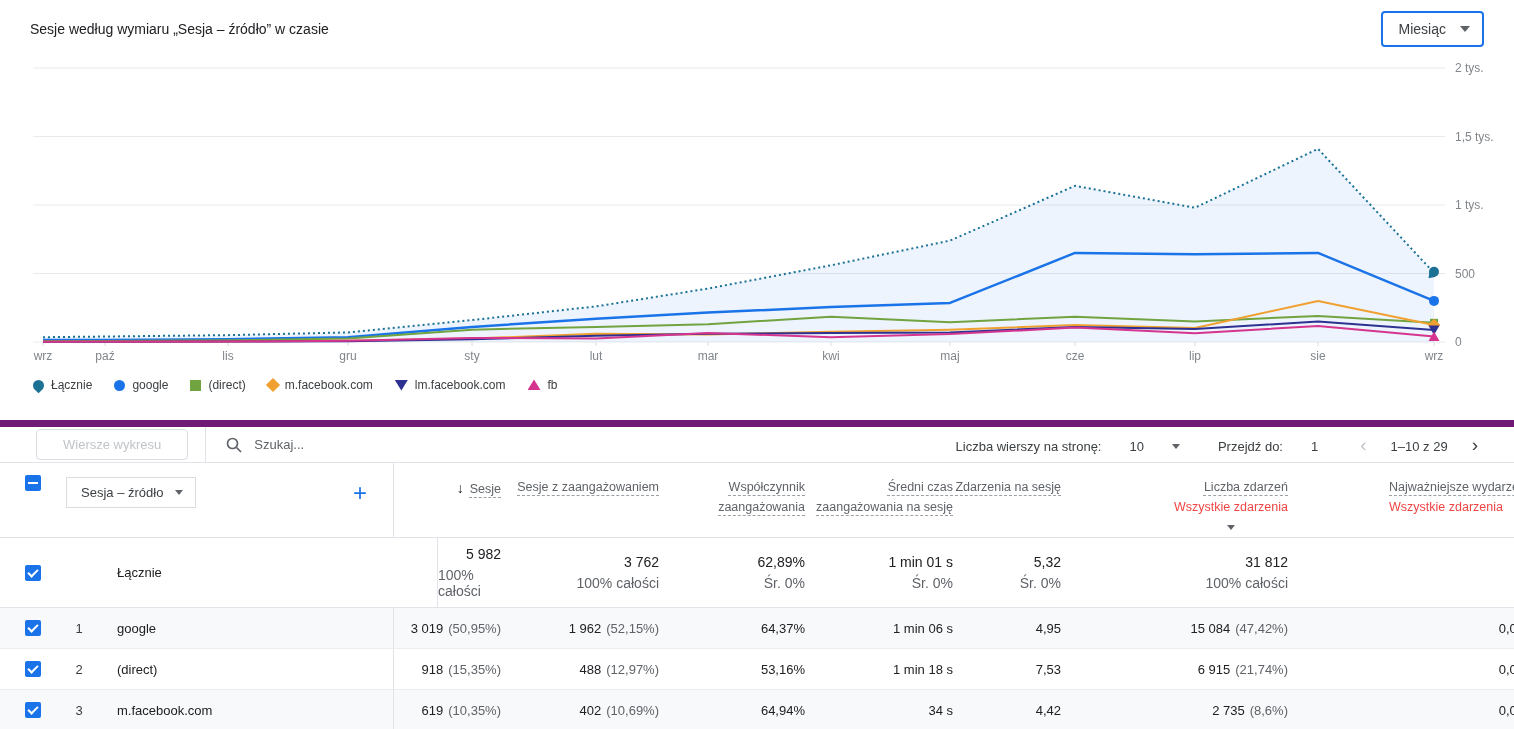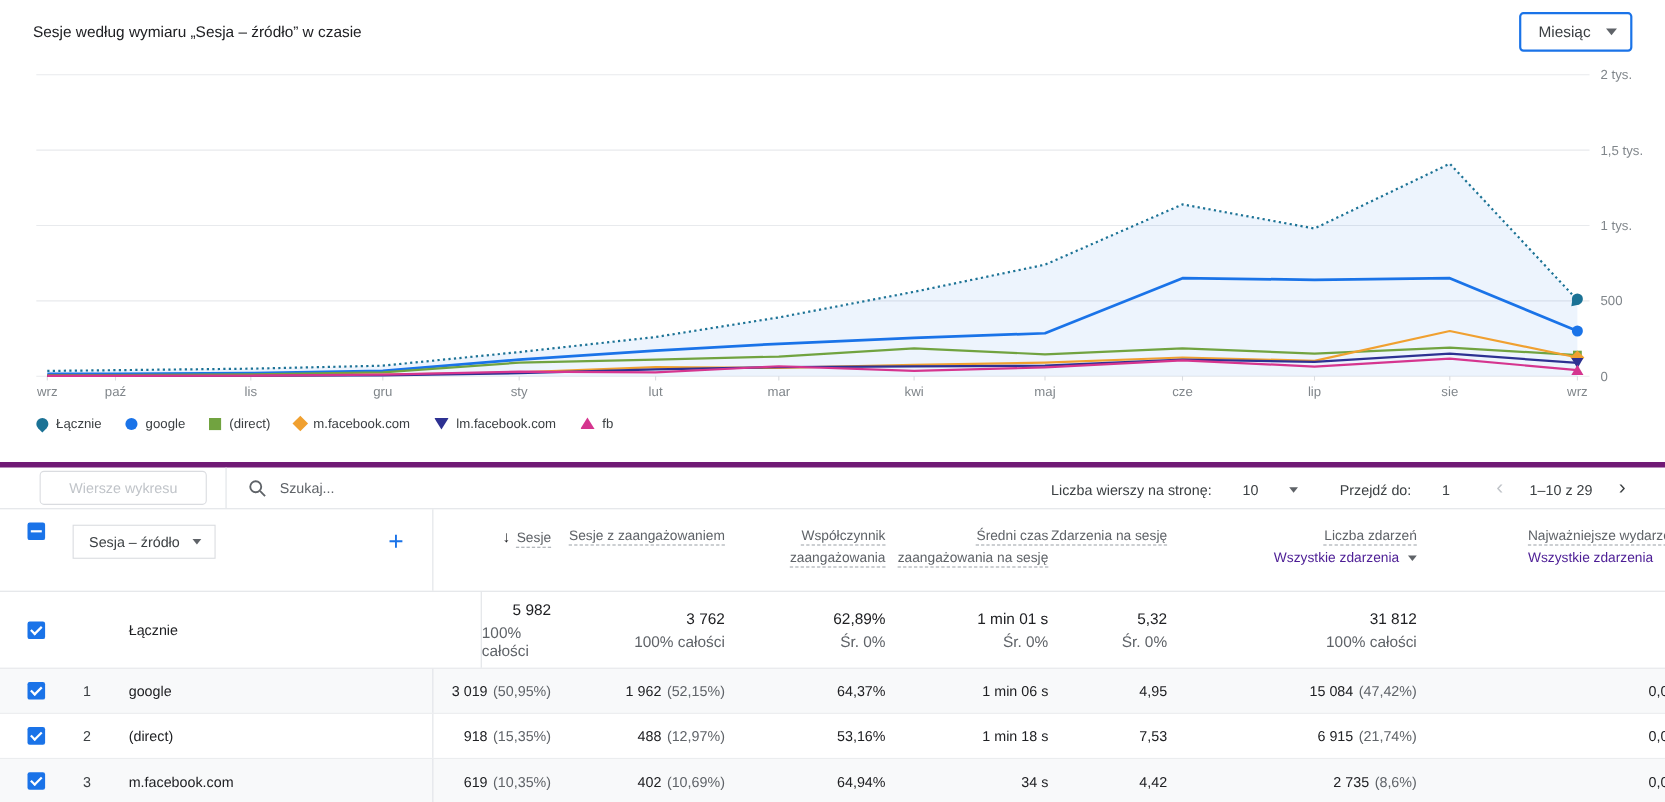--- a/index.html
+++ b/index.html
@@ -29,21 +29,21 @@
   .lg { width: 10px; height: 10px; display: inline-block; flex: none; }
   .lg-pin { border-radius: 50% 50% 50% 0; transform: rotate(-45deg); width: 11px; height: 11px; }
   .lg-circle { border-radius: 50%; width: 11px; height: 11px; }
   .lg-square { width: 11px; height: 11px; }
   .lg-diamond { transform: rotate(45deg); width: 10px; height: 10px; }
   .lg-tri-down { clip-path: polygon(0 8%, 100% 8%, 50% 96%); width: 13px; height: 12px; }
   .lg-tri-up { clip-path: polygon(50% 4%, 0 92%, 100% 92%); width: 13px; height: 12px; }
 
   
   .table-wrap { position: absolute; top: 420px; left: 0; width: 1530px; }
-  .toolbar { height: 43px; border-top: 5px solid #701a75; border-bottom: 1px solid #e0e3e7;
+  .toolbar { height: 43px; border-top: 7px solid #701a75; border-bottom: 1px solid #e0e3e7;
     display: flex; align-items: center; width: 1514px; }
   .chart-rows-btn { margin-left: 36px; border: 1px solid #dadce0; border-radius: 4px;
     background: #fff; color: #c0c4c9; font-size: 13px; padding: 7px 26px;
     font-family: "Liberation Sans", sans-serif; cursor: pointer; }
   .tb-divider { width: 1px; align-self: stretch; background: #e0e3e7; margin-left: 17px; }
   .search-box { display: flex; align-items: center; gap: 12px; margin-left: 20px; flex: 1; }
   .search-input { border: none; outline: none; font-size: 13px; color: #7f1d1d;
     font-family: "Liberation Sans", sans-serif; width: 300px; }
   .search-input::placeholder { color: #5f6368; }
   .tb-right { display: flex; align-items: flex-end; font-size: 13px; color: #3c4043;
@@ -60,21 +60,21 @@
   .grid-row { display: grid;
     grid-template-columns: 66px 40px 287px 110px 158px 146px 148px 108px 227px 240px; }
   .cell { display: flex; align-items: center; }
   .vline { border-left: 1px solid #e0e3e7; }
 
   .thead { height: 75px; border-bottom: 1px solid #e0e3e7; }
   .thead .cell { align-items: flex-start; padding-top: 14px; }
   .h-metric { justify-content: flex-end; text-align: right; padding-right: 2px;
     font-size: 12.5px; color: #5f6368; line-height: 1.6; display: block; padding-top: 14px; }
   .h-label { text-decoration: underline dashed #9aa0a6 1px; text-underline-offset: 4px; cursor: pointer; }
-  .h-sub { color: #4c1d95; display: inline-flex; align-items: center; gap: 8px; cursor: pointer; }
+  .h-sub { color: #ef4444; display: inline-flex; align-items: center; gap: 8px; cursor: pointer; flex-direction: column; }
   .h-sub .caret { border-top-color: #5f6368; border-left-width: 4px; border-right-width: 4px; border-top-width: 5px; }
   .sort-arrow { margin-right: 6px; color: #202124; font-size: 14px; }
   .h-keyevents { text-align: left; padding-left: 99px; white-space: nowrap; overflow: visible; }
 
   .dim-controls { display: flex; align-items: center; justify-content: space-between; width: 100%; padding-right: 26px; }
   .dim-chip { display: flex; align-items: center; gap: 12px; border: 1px solid #dadce0;
     border-radius: 0; padding: 7px 12px 7px 14px; font-size: 13px; color: #3c4043;
     background: #fff; cursor: pointer; font-family: "Liberation Sans", sans-serif; }
   .dim-chip .caret { border-top-color: #5f6368; border-left-width: 4px; border-right-width: 4px; border-top-width: 5px; }
   .add-dim-btn { color: #1a73e8; font-size: 24px; font-weight: 400; background: none;

